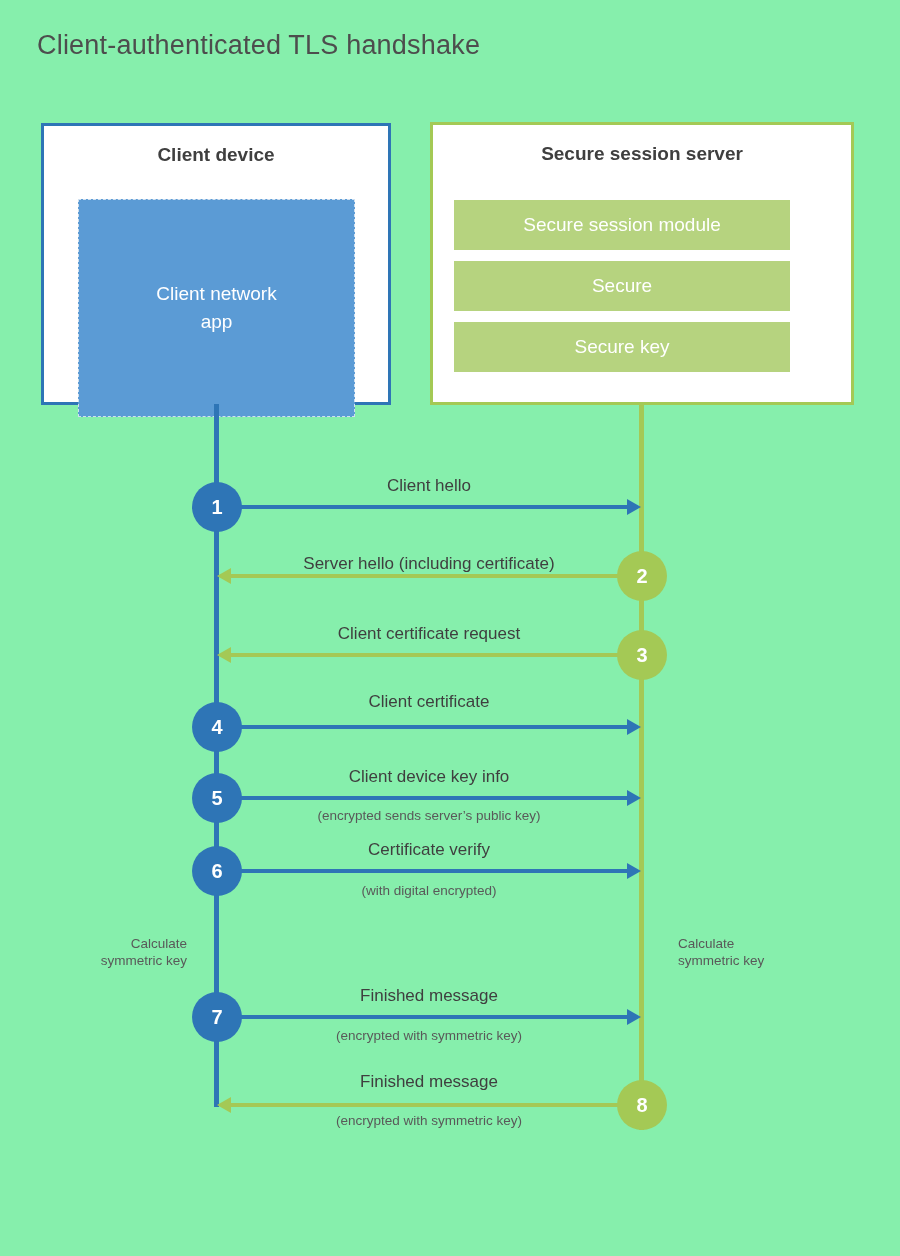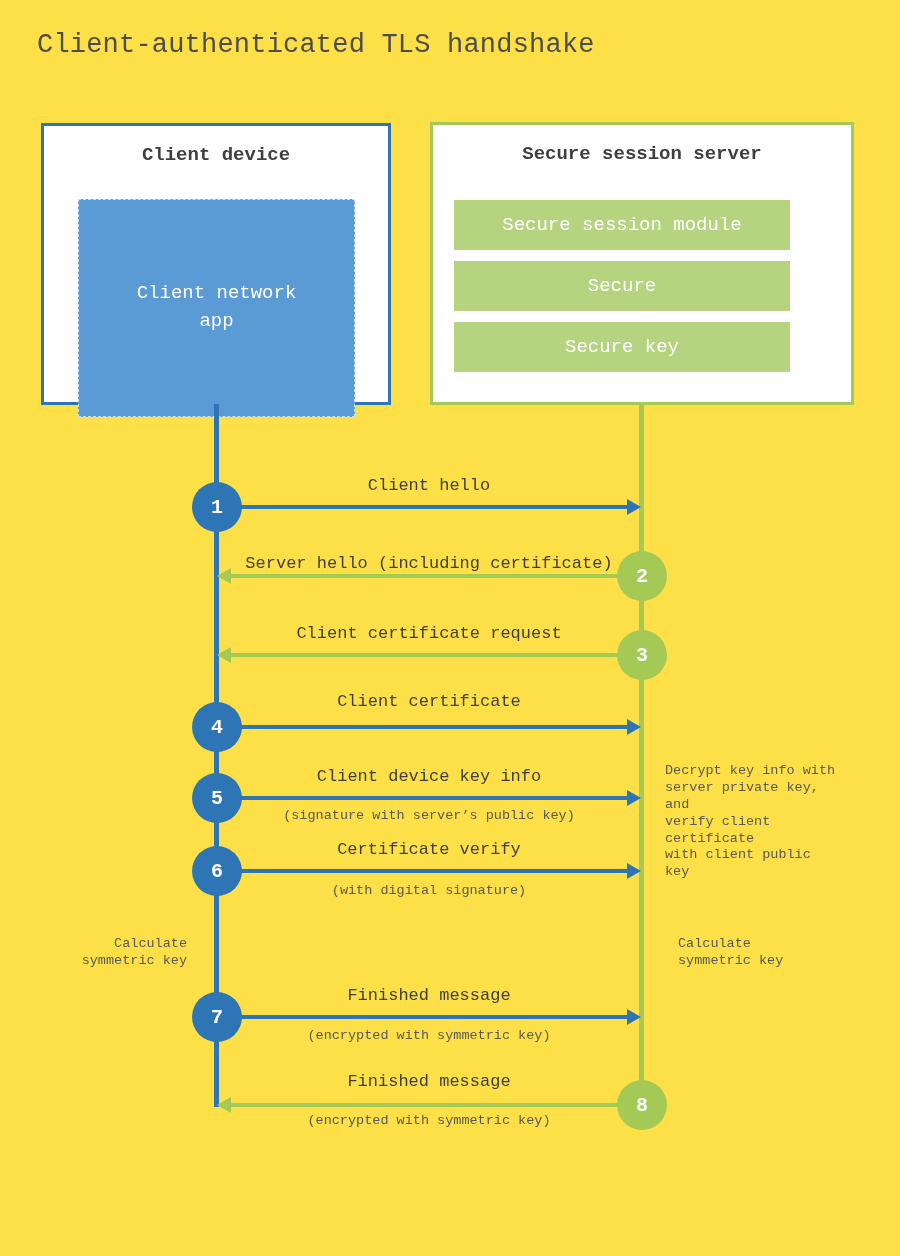--- a/index.html
+++ b/index.html
@@ -1,17 +1,17 @@
 <!DOCTYPE html>
 <html><head>
 <meta charset="utf-8">
 <style>
   html,body{margin:0;padding:0;background:#fff;}
-  #page{position:relative;width:900px;height:1256px;background:#fde047;
-        font-family:Liberation Mono, monospace;overflow:hidden;}
+  #page{position:relative;width:900px;height:1256px;background:#86efac;
+        font-family:Liberation Sans, sans-serif;overflow:hidden;}
 
   .page-title{position:absolute;left:37px;top:30px;font-size:27px;font-weight:300;
               color:#4d4d4d;letter-spacing:0.2px;}
 
   
   .actor-box{position:absolute;box-sizing:border-box;background:#fff;}
   #client-box{left:41px;top:123px;width:350px;height:282px;border:3px solid #2e75b6;}
   #server-box{left:430px;top:122px;width:424px;height:283px;border:3px solid #a4c955;}
   .actor-title{margin-top:18px;text-align:center;font-size:19px;font-weight:bold;color:#3f3f3f;}
 
@@ -104,50 +104,46 @@
     <div class="hline blue" style="left:217px;top:725px;width:411px"></div>
     <div class="head right" style="left:627px;top:719px"></div>
     <div class="msg" style="top:692px">Client certificate</div>
     <div class="circle blue" style="left:192px;top:702px">4</div>
   </div>
 
   <div>
     <div class="hline blue" style="left:217px;top:796px;width:411px"></div>
     <div class="head right" style="left:627px;top:790px"></div>
     <div class="msg" style="top:767px">Client device key info</div>
-    <div class="sub" style="top:808px">(signature with server’s public key)</div>
+    <div class="sub" style="top:808px">(encrypted sends server’s public key)</div>
     <div class="circle blue" style="left:192px;top:773px">5</div>
   </div>
 
   <div>
     <div class="hline blue" style="left:217px;top:869px;width:411px"></div>
     <div class="head right" style="left:627px;top:863px"></div>
     <div class="msg" style="top:840px">Certificate verify</div>
-    <div class="sub" style="top:883px">(with digital signature)</div>
+    <div class="sub" style="top:883px">(with digital encrypted)</div>
     <div class="circle blue" style="left:192px;top:846px">6</div>
   </div>
 
   <div>
     <div class="hline blue" style="left:217px;top:1015px;width:411px"></div>
     <div class="head right" style="left:627px;top:1009px"></div>
     <div class="msg" style="top:986px">Finished message</div>
     <div class="sub" style="top:1028px">(encrypted with symmetric key)</div>
     <div class="circle blue" style="left:192px;top:992px">7</div>
   </div>
 
   <div>
     <div class="hline green" style="left:230px;top:1103px;width:411px"></div>
     <div class="head left" style="left:217px;top:1097px"></div>
     <div class="msg" style="top:1072px">Finished message</div>
     <div class="sub" style="top:1113px">(encrypted with symmetric key)</div>
     <div class="circle green" style="left:617px;top:1080px">8</div>
   </div>
 
-  <div class="note" id="note-decrypt">Decrypt key info with
-server private key, and
-verify client certificate
-with client public key</div>
   <div class="note" id="note-calc-client">Calculate
 symmetric key</div>
   <div class="note" id="note-calc-server">Calculate
 symmetric key</div>
 
 </div>
 
 </body></html>

